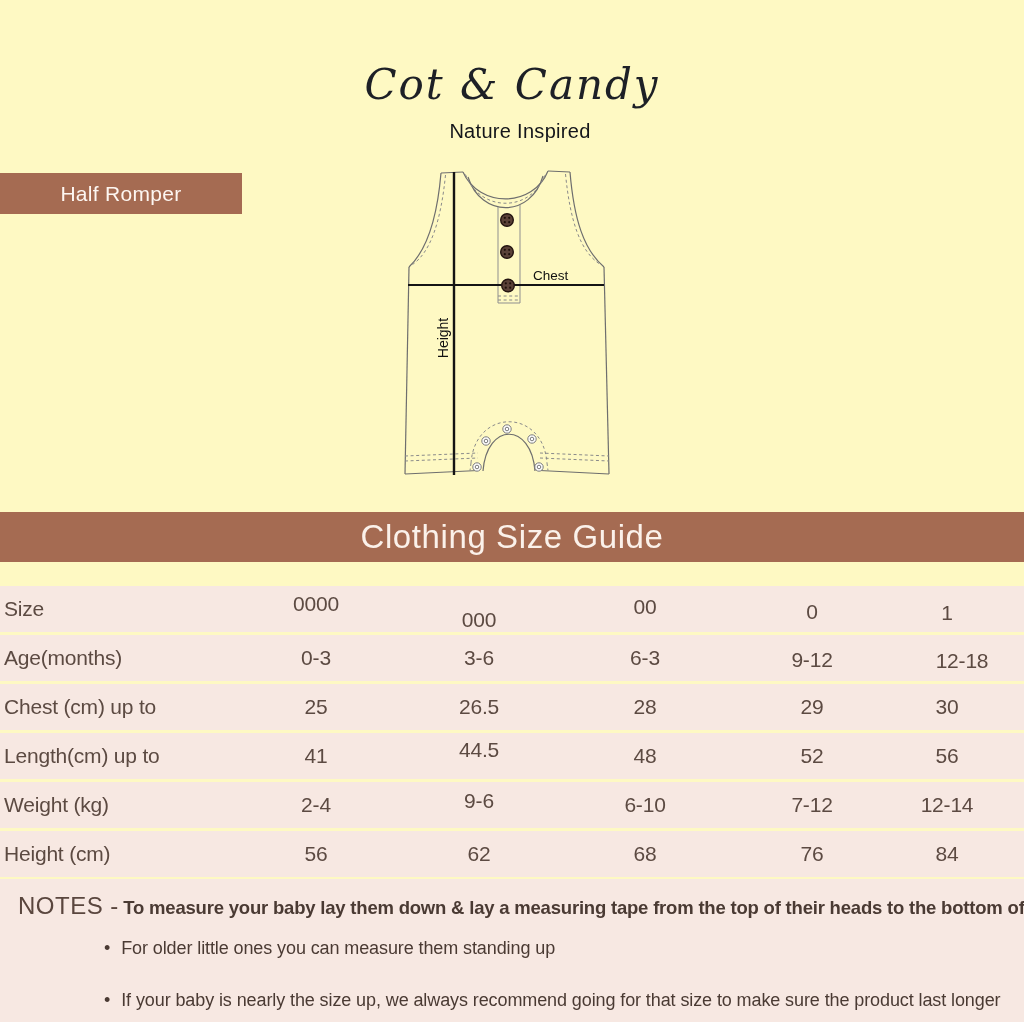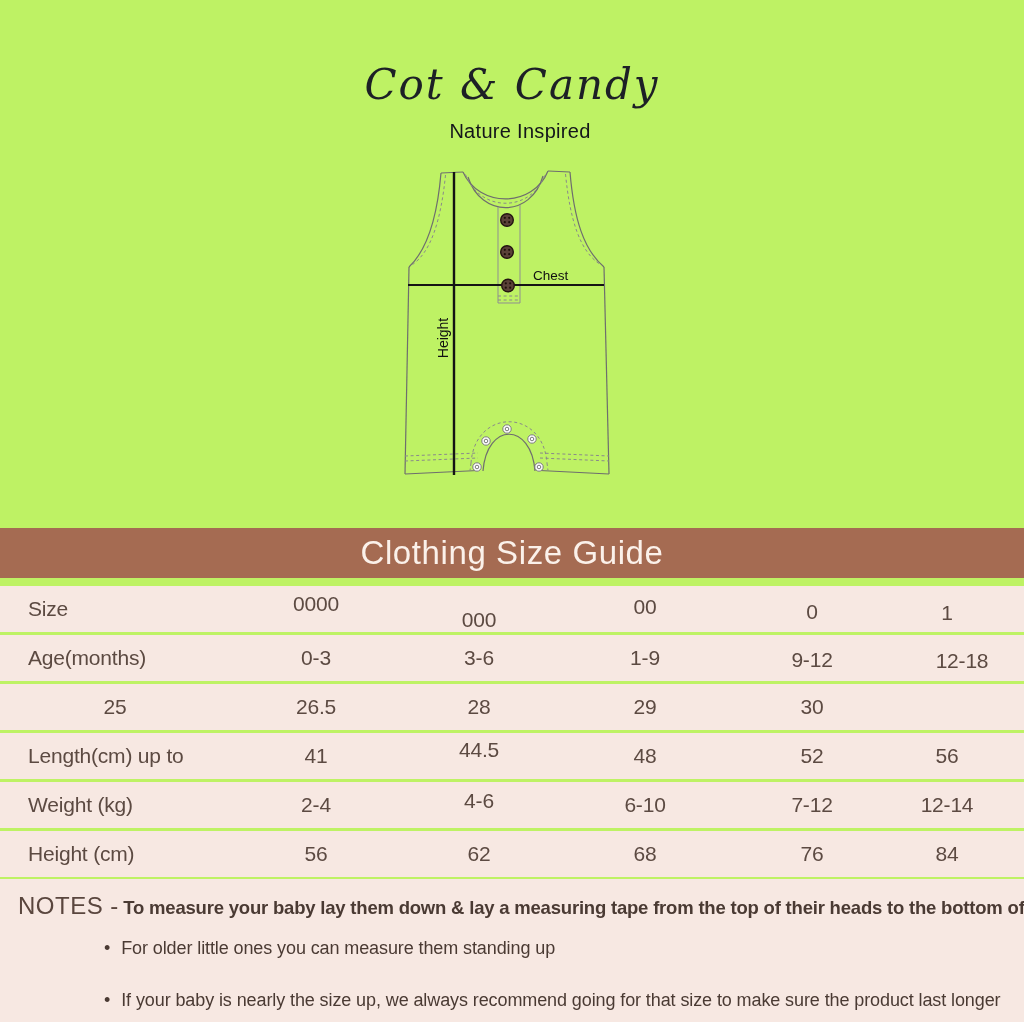--- a/index.html
+++ b/index.html
@@ -5,49 +5,49 @@
   :root{
     --accent:#A56B52;
     --table-bg:#F7E8E2;
     --table-text:#5C4A42;
     --notes-text:#4A3A33;
     --bar-text:#FBF1EA;
     --ink:#1d2026;
   }
   html,body{margin:0;padding:0;}
   body{font-family:"Liberation Sans",sans-serif;background:#ffffff;}
-  .page{position:relative;width:1024px;height:1022px;background:#bef264;overflow:hidden;}
+  .page{position:relative;width:1024px;height:1022px;background:#fef9c3;overflow:hidden;}
 
   
   .logo{position:absolute;top:60px;left:0;width:1024px;text-align:center;
         font-family:"DejaVu Serif",serif;font-style:italic;font-size:42px;
         letter-spacing:2px;color:var(--ink);}
   .tagline{position:absolute;top:120px;left:8px;width:1024px;text-align:center;
         font-size:20px;color:#14161b;letter-spacing:0.3px;}
 
   
   .product-badge{position:absolute;top:173px;left:0;width:242px;height:41px;
         background:var(--accent);display:flex;align-items:center;justify-content:center;}
   .product-badge span{color:#FDF6F1;font-size:21px;letter-spacing:0.3px;}
 
   
   .diagram{position:absolute;left:381px;top:150px;}
 
   
-  .title-bar{position:absolute;top:528px;left:0;width:1024px;height:50px;
+  .title-bar{position:absolute;top:512px;left:0;width:1024px;height:50px;
         background:var(--accent);display:flex;align-items:center;justify-content:center;}
   .title-bar span{color:var(--bar-text);font-size:33px;letter-spacing:0.6px;}
 
   
   .size-table{position:absolute;top:586px;left:0;width:1024px;}
   .row{display:grid;grid-template-columns:230px 172px 154px 178px 156px 114px 1fr;
         height:46px;margin-bottom:3px;background:var(--table-bg);align-items:center;
         color:var(--table-text);}
   .cell{font-size:21px;letter-spacing:-0.2px;}
-  .cell.label{padding-left:28px;}
+  .cell.label{padding-left:4px;}
   .cell.val{justify-self:center;text-align:right;}
   
   .r0 > :nth-child(2){transform:translateY(-5px);}
   .r0 > :nth-child(3){transform:translateY(5px);margin-top:12px;}
   .r0 > :nth-child(4){transform:translateY(-2px);}
   .r0 > :nth-child(5){transform:translateY(3px);}
   .r0 > :nth-child(6){transform:translateY(4px);}
   .r1 > :nth-child(5){transform:translateY(2px);}
   .r1 > :nth-child(6){transform:translateY(3px);margin-left:30px;}
   .r3 > :nth-child(3){transform:translateY(-6px);}
@@ -65,20 +65,23 @@
   .bullet.b2{top:111px;}
 </style>
 </head>
 <body>
 
 <div class="page">
 
   <div class="logo">Cot &amp; Candy</div>
   <div class="tagline">Nature Inspired</div>
 
+  <div class="product-badge">
+    <span>Half Romper</span>
+  </div>
 
   <svg class="diagram" width="260" height="345" viewBox="0 0 260 345">
     <g fill="none" stroke="#6e6e6e" stroke-width="1.2">
       <path d="M60,23 L82,22"></path>
       <path d="M167,21 L189,22"></path>
       <path d="M82,22 C98,58 152,58 167,21"></path>
       <path d="M87,27 C100,68 150,68 162,26"></path>
       <path d="M60,23 C56,70 46,100 28,117"></path>
       <path d="M189,22 C193,70 203,100 223,117"></path>
       <path d="M28,117 L24,324"></path>
@@ -168,46 +171,47 @@
       <div class="cell val">000</div>
       <div class="cell val">00</div>
       <div class="cell val">0</div>
       <div class="cell val">1</div>
       <div class="cell"></div>
     </div>
     <div class="row r1">
       <div class="cell label">Age(months)</div>
       <div class="cell val">0-3</div>
       <div class="cell val">3-6</div>
-      <div class="cell val">1-9</div>
+      <div class="cell val">6-3</div>
       <div class="cell val">9-12</div>
       <div class="cell val">12-18</div>
       <div class="cell"></div>
     </div>
     <div class="row r2">
+      <div class="cell label">Chest (cm) up to</div>
       <div class="cell val">25</div>
       <div class="cell val">26.5</div>
       <div class="cell val">28</div>
       <div class="cell val">29</div>
       <div class="cell val">30</div>
       <div class="cell"></div>
     </div>
     <div class="row r3">
       <div class="cell label">Length(cm) up to</div>
       <div class="cell val">41</div>
       <div class="cell val">44.5</div>
       <div class="cell val">48</div>
       <div class="cell val">52</div>
       <div class="cell val">56</div>
       <div class="cell"></div>
     </div>
     <div class="row r4">
       <div class="cell label">Weight (kg)</div>
       <div class="cell val">2-4</div>
-      <div class="cell val">4-6</div>
+      <div class="cell val">9-6</div>
       <div class="cell val">6-10</div>
       <div class="cell val">7-12</div>
       <div class="cell val">12-14</div>
       <div class="cell"></div>
     </div>
     <div class="row r5">
       <div class="cell label">Height (cm)</div>
       <div class="cell val">56</div>
       <div class="cell val">62</div>
       <div class="cell val">68</div>

